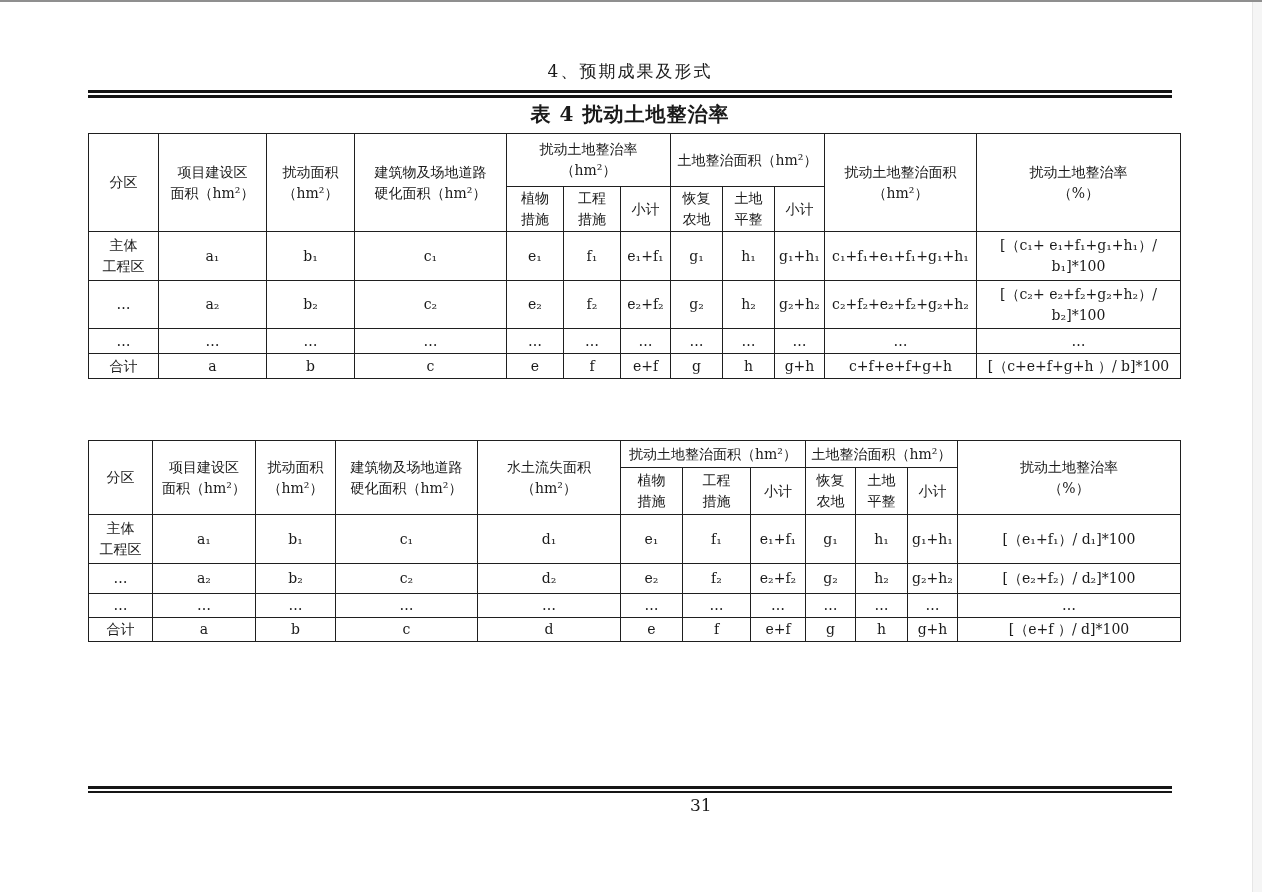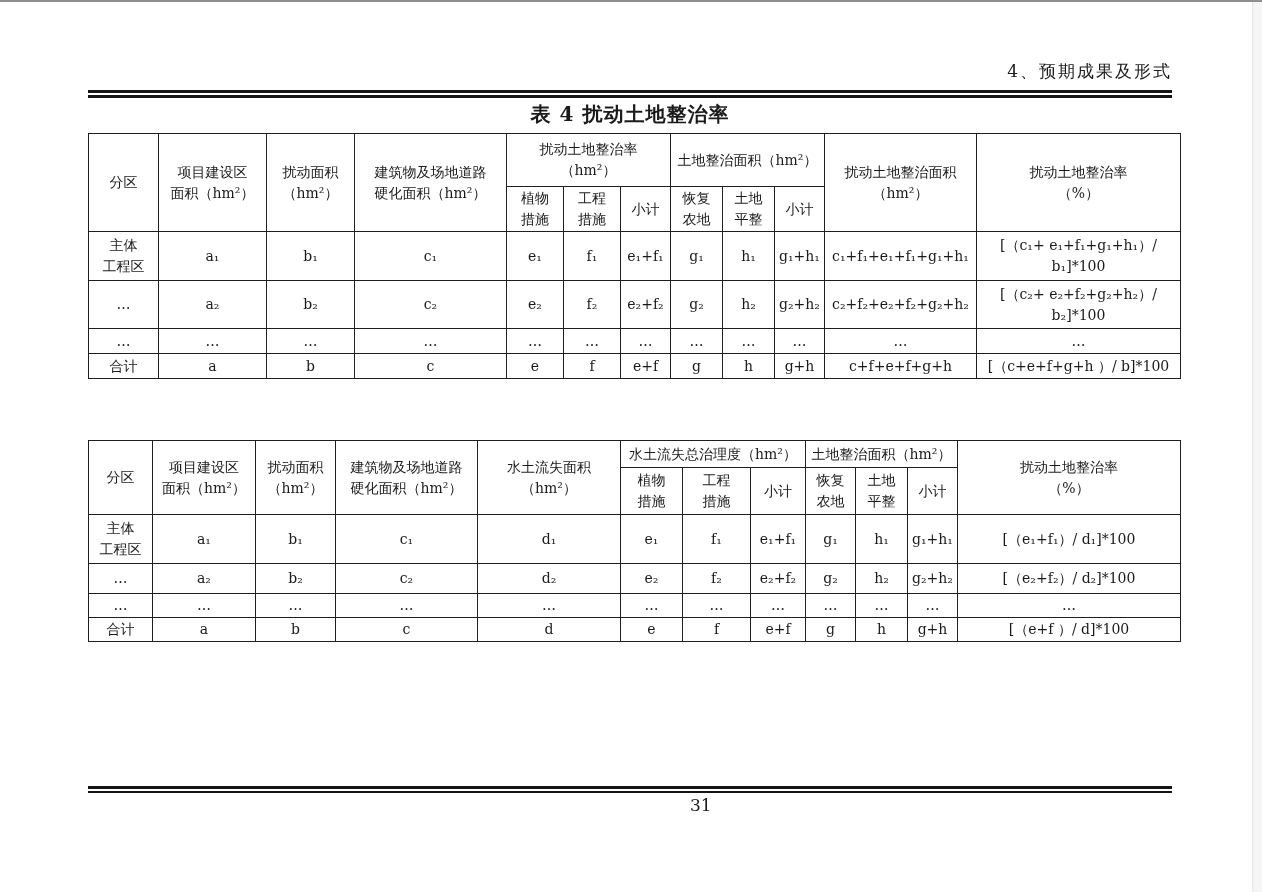--- a/index.html
+++ b/index.html
@@ -8,21 +8,21 @@
     font-family:"DejaVu Serif","Liberation Serif",serif; color:#1a1a1a;
     overflow:hidden;
   }
   .top-edge { position:absolute; top:0; left:0; width:1262px; height:2px; background:#8f8f8f; }
   .scrollbar-track {
     position:absolute; top:2px; right:0; width:9px; height:890px;
     background:#f5f5f5; border-left:1px solid #e6e6e6;
   }
   .heading {
     position:absolute; top:60px; left:88px; width:1084px;
-    text-align:right; font-size:17px; letter-spacing:2px; white-space:pre-line;
+    text-align:center; font-size:17px; letter-spacing:2px; white-space:pre-line;
   }
   .rule-double {
     position:absolute; left:88px; width:1084px; height:2px;
     border-top:3px solid #151515; border-bottom:3px solid #151515;
   }
   .rule-header { top:90px; }
   .rule-footer { top:786px; border-top-width:3px; border-bottom-width:2px; }
   .table-title {
     position:absolute; left:88px; width:1084px; text-align:center;
     font-weight:bold; font-size:20px; letter-spacing:1px;
@@ -201,21 +201,21 @@
       <tr>
         <th rowspan="2">分区</th>
         <th rowspan="2">项目建设区
 面积（hm²）</th>
         <th rowspan="2">扰动面积
 （hm²）</th>
         <th rowspan="2">建筑物及场地道路
 硬化面积（hm²）</th>
         <th rowspan="2">水土流失面积
 （hm²）</th>
-        <th colspan="3">水土流失总治理度（hm²）</th>
+        <th colspan="3">扰动土地整治面积（hm²）</th>
         <th colspan="3">土地整治面积（hm²）</th>
         <th rowspan="2">扰动土地整治率
 （%）</th>
       </tr>
       <tr>
         <th>植物
 措施</th>
         <th>工程
 措施</th>
         <th>小计</th>

